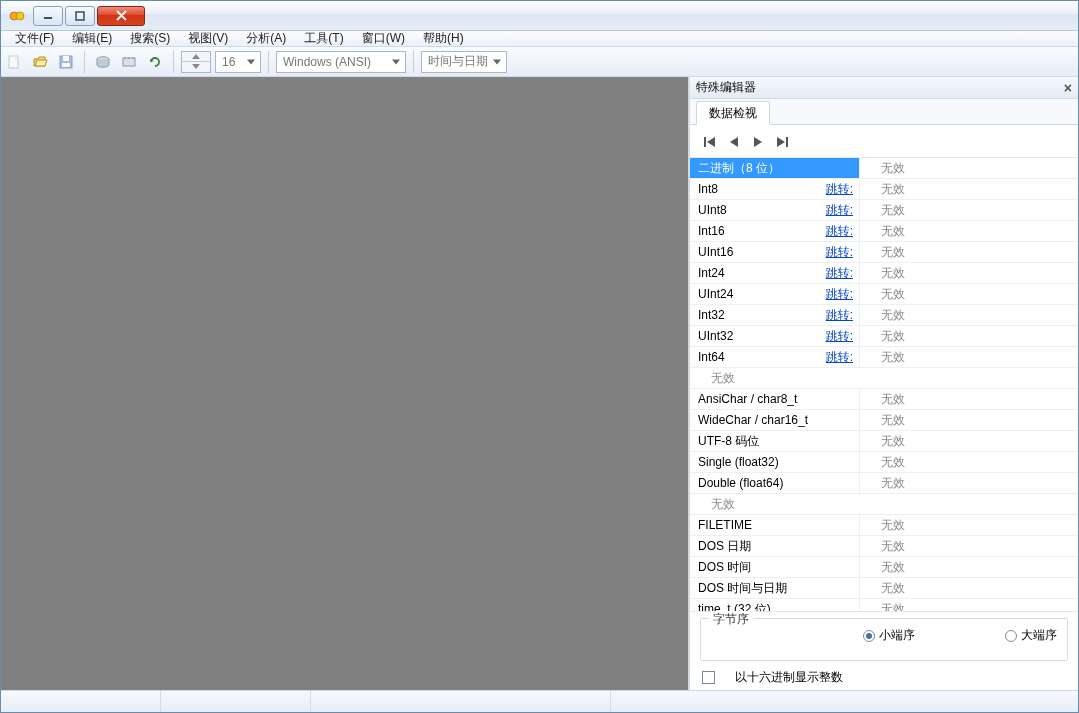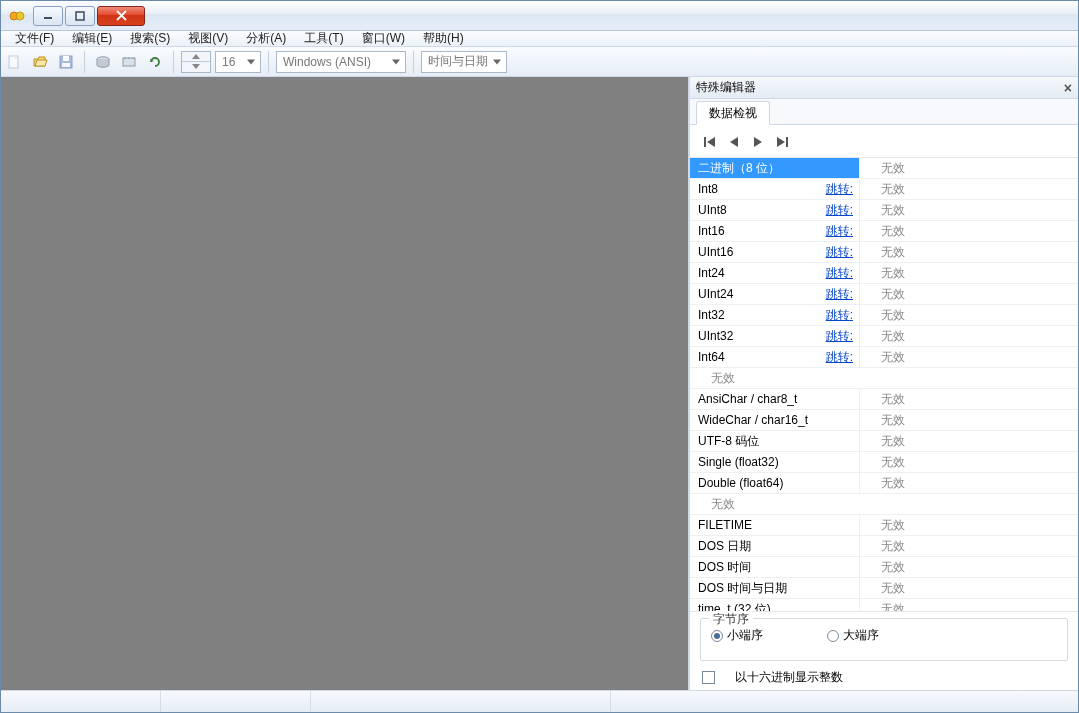--- a/index.html
+++ b/index.html
@@ -41,21 +41,21 @@
 .data-table::-webkit-scrollbar-thumb{background:#cdcdcd;border:1px solid #b5b5b5;border-radius:2px;}
 .data-table::-webkit-scrollbar-button{height:17px;background:#e9e9e9;border:1px solid #c8c8c8;}
 .row { height:21px; display:flex; border-bottom:1px solid #eceff3; align-items:center;}
 .row .type-cell { width:170px; padding-left:8px; display:flex; align-items:center; gap:4px; height:100%; border-right:1px solid #eceff3;}
 .row .value-cell { flex:1; padding-left:21px; color:#888;}
 .row.selected .type-cell{ background:#3399ff; color:#fff;}
 .jump-link{ margin-left:auto; margin-right:6px; color:#0645cc; text-decoration:underline; cursor:default; }
 .bottom-group{ padding: 6px 10px 4px 10px; }
 .group-box{ border:1px solid #d6dbe3; border-radius:2px; padding: 8px 10px 16px 10px; position:relative; margin-bottom:6px;}
 .group-box .legend{ position:absolute; top:-8px; left:8px; background:#fff; padding:0 4px; color:#333;}
-.radio-row{ display:flex; gap:64px; align-items:center;}
+.radio-row{ display:flex; gap:90px; align-items:center;justify-content:flex-end;}
 .radio-item{ display:flex; align-items:center; gap:4px; cursor:default;}
 .radio-circle{ width:12px; height:12px; border-radius:50%; border:1px solid #7a8a9e; display:flex; align-items:center; justify-content:center; background:#fff;}
 .radio-circle.checked::after{content:"";width:6px;height:6px;border-radius:50%;background:#4b6f99;}
 .check-row{ display:flex; align-items:center; gap:20px; padding:2px 0 0 2px; cursor:default;}
 .checkbox{ width:13px;height:13px;border:1px solid #7a8a9e;background:#fff;}
 .statusbar{ height:22px; background: linear-gradient(#f7f9fc,#e6edf6); border-top:1px solid #cfd8e6; display:flex;}
 .status-cell{border-right:1px solid #d5dde8;height:100%;}
 .status-cell:nth-child(1){width:160px;}
 .status-cell:nth-child(2){width:150px;}
 .status-cell:nth-child(3){width:300px;}

